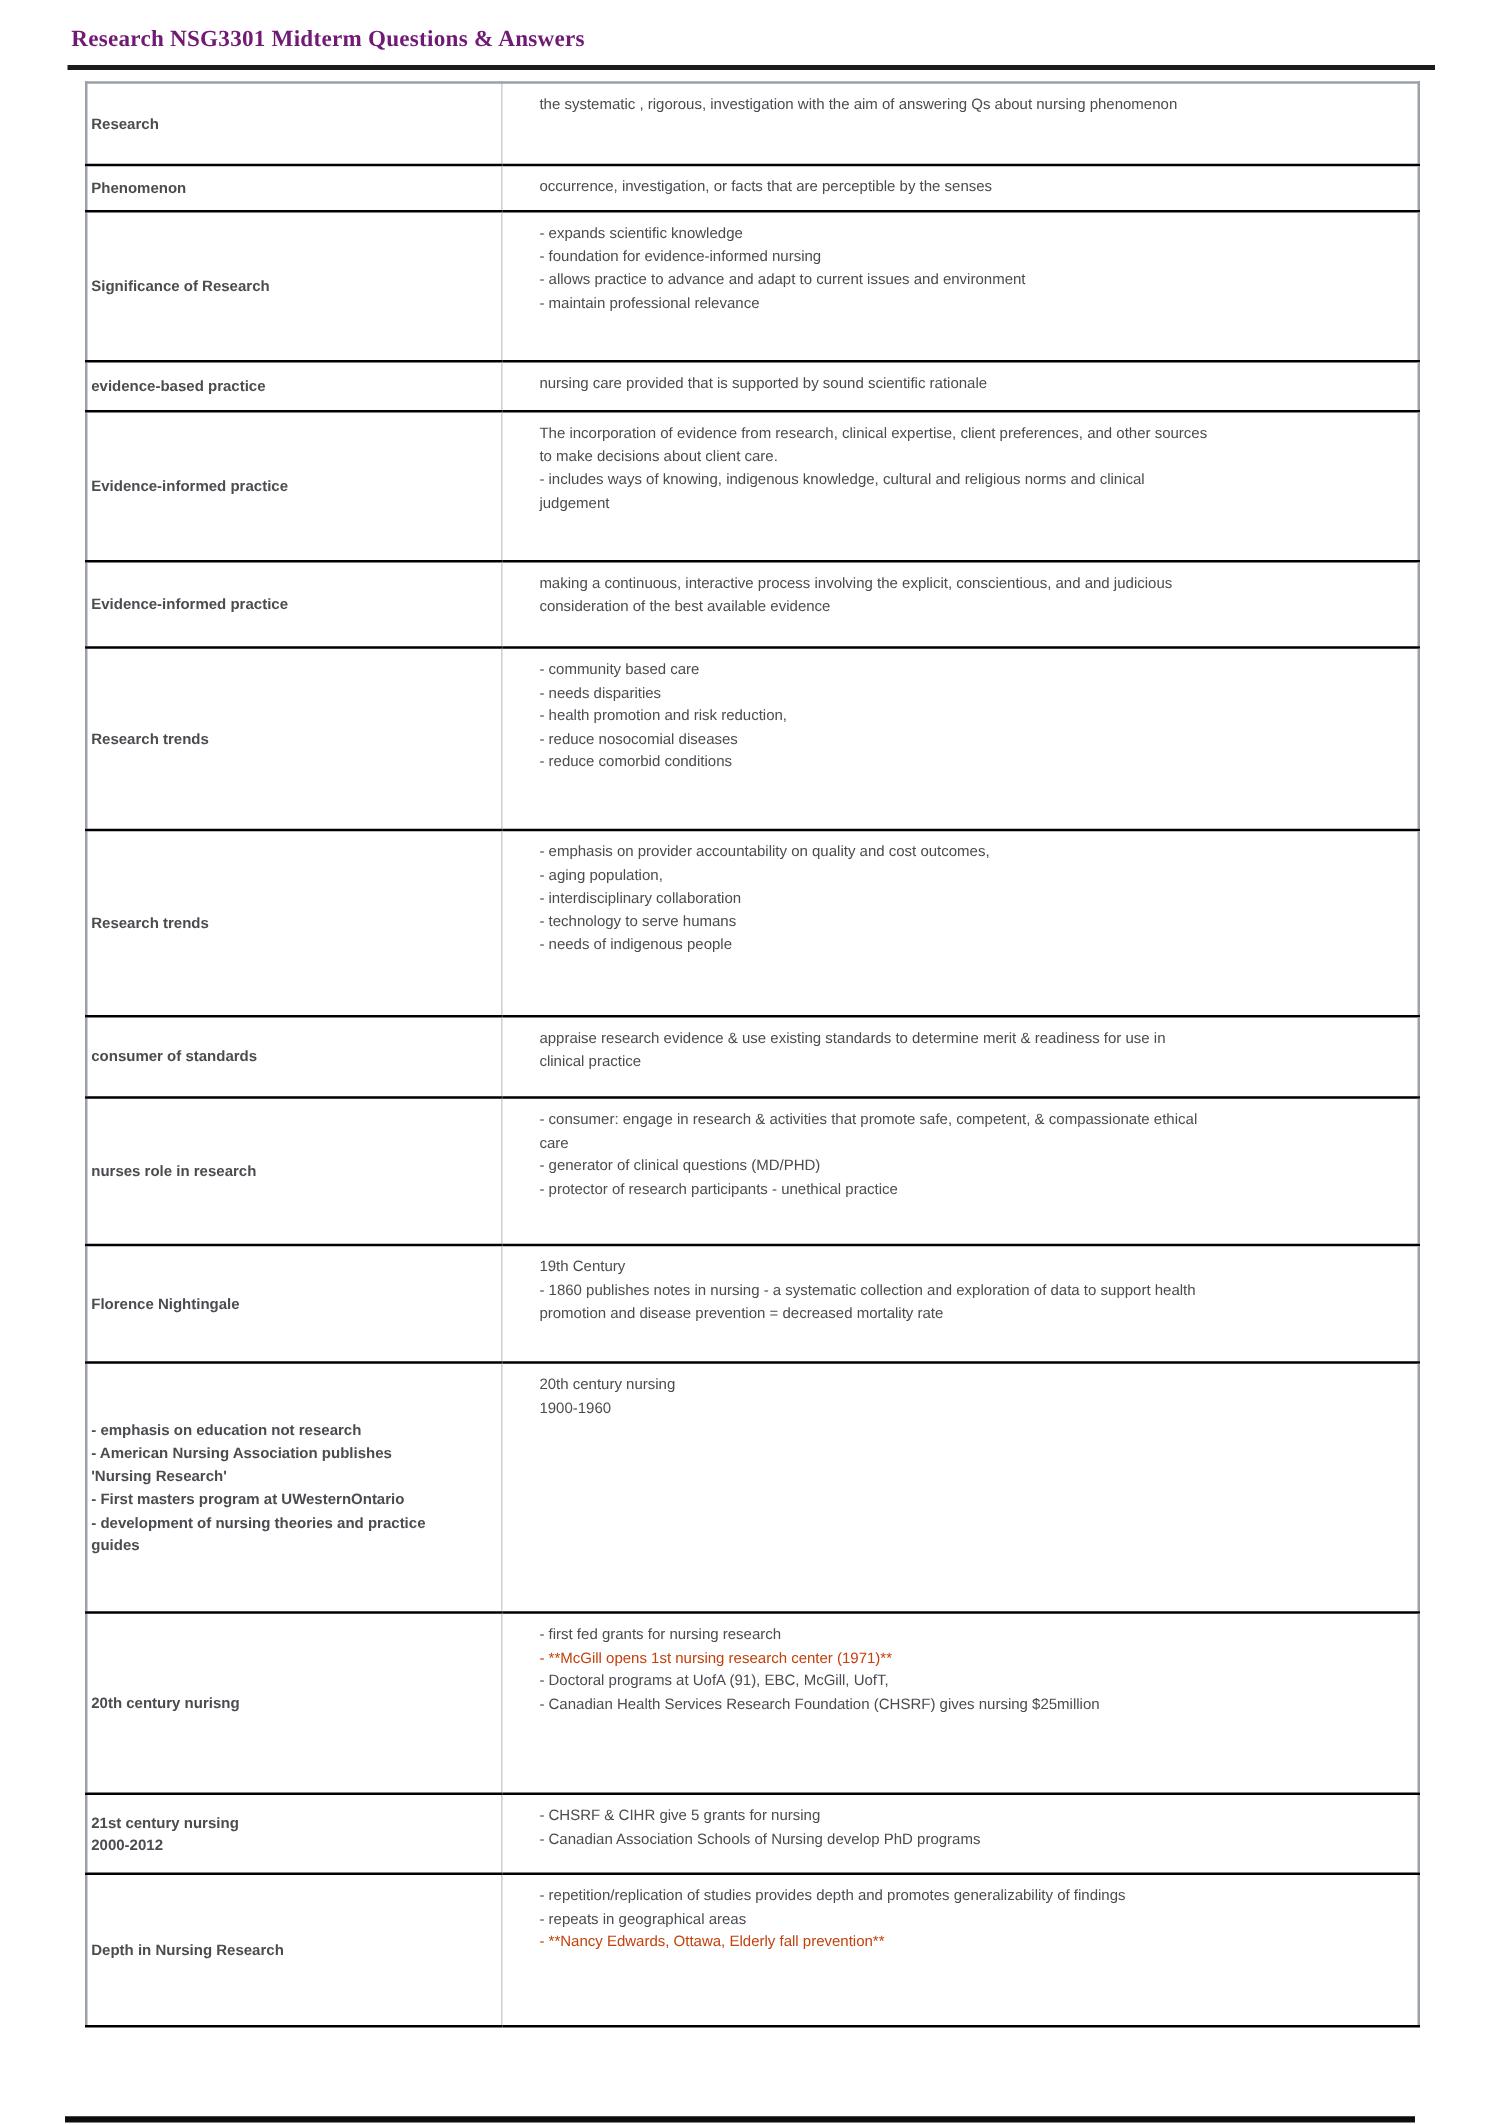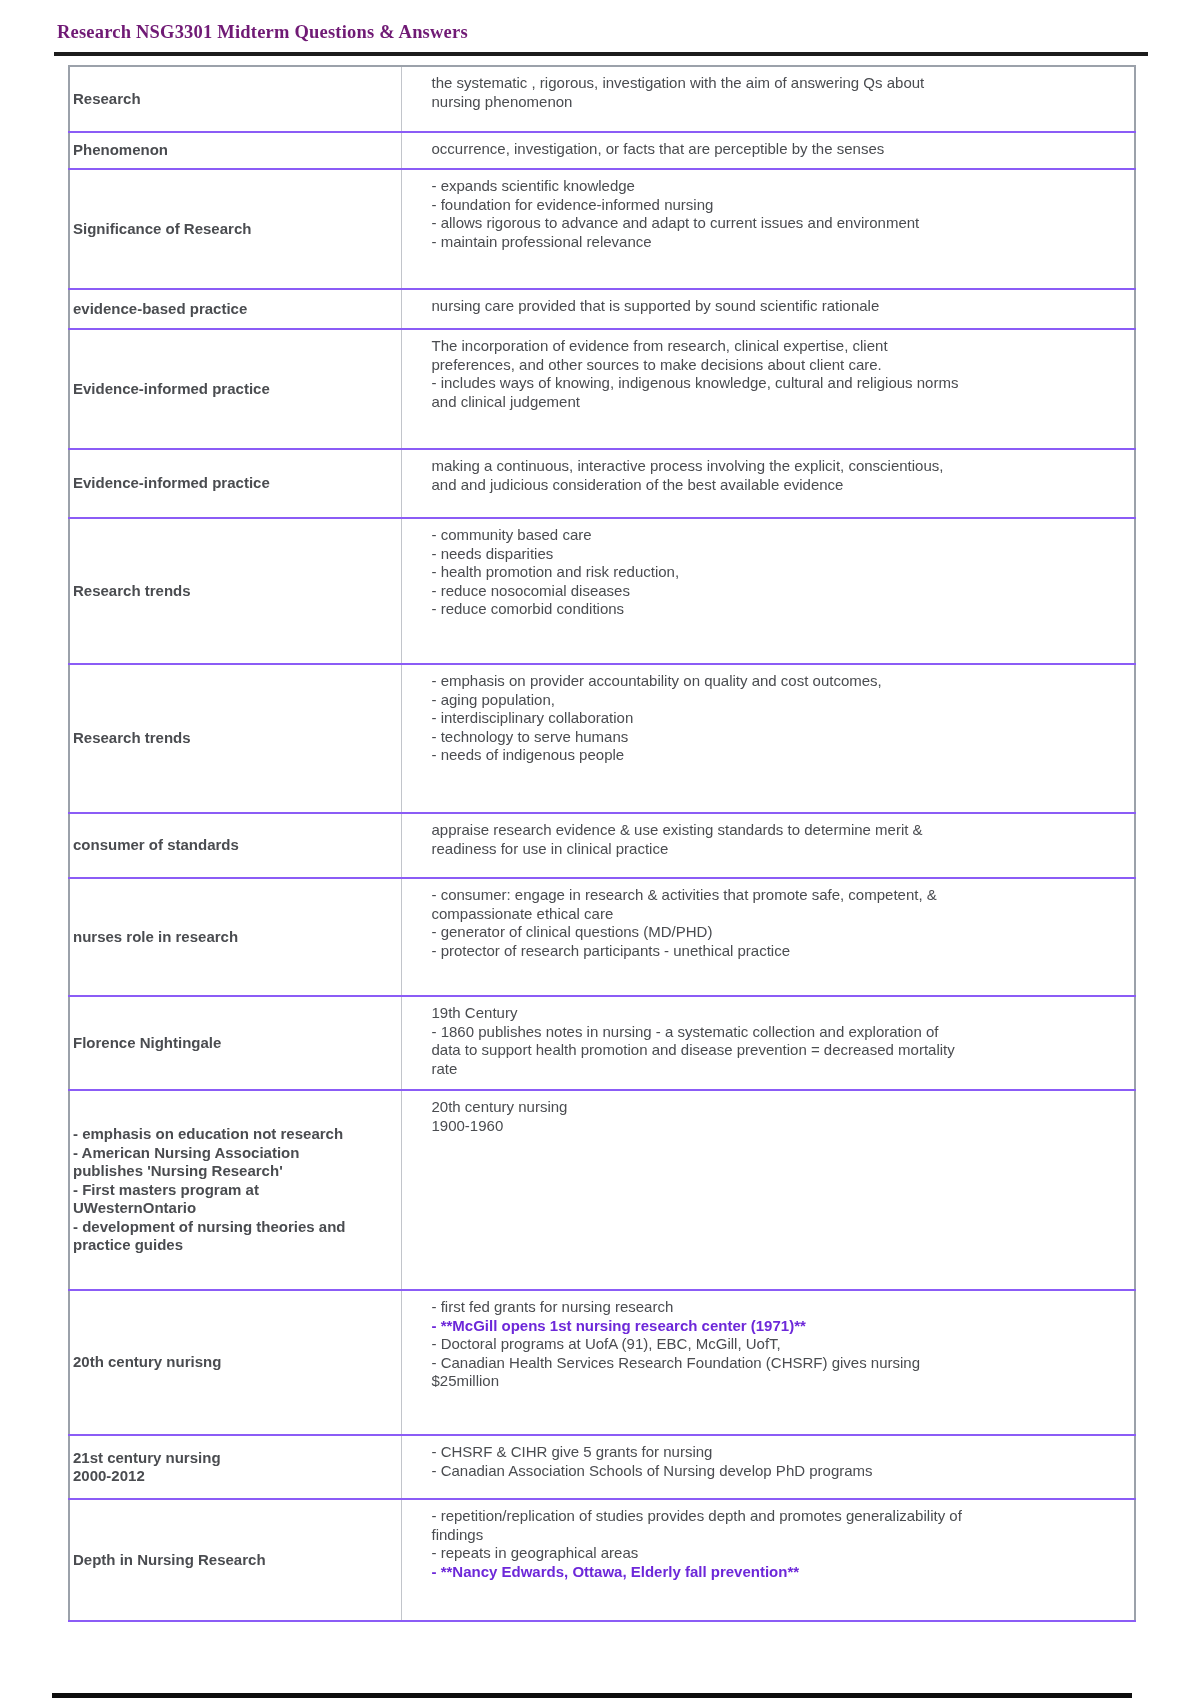--- a/index.html
+++ b/index.html
@@ -37,42 +37,42 @@
   .qa-table {
     position: absolute;
     left: 68px;
     top: 65px;
     width: 1068px;
     border-collapse: collapse;
     table-layout: fixed;
     border: 2px solid #9ba1aa;
   }
   .qa-table td {
-    border-bottom: 2px solid #8b5cf6;
+    border-bottom: 2px solid #000000;
     box-sizing: border-box;
-    font-size: 15px;
+    font-size: 12px;
     line-height: 18.5px;
     color: #4a4c50;
   }
   .q-cell {
     vertical-align: middle;
     padding: 4px 8px 4px 3px;
     font-weight: bold;
   }
   .a-cell {
     vertical-align: top;
     padding: 7px 12px 7px 30px;
     border-left: 1px solid #c2c5cb;
   }
   .q-content { max-width: 285px; }
   .a-content { max-width: 540px; }
   .line { white-space: normal; }
   .line.bold {
-    font-weight: 700;
-    color: #6d28d9;
+    font-weight: 400;
+    color: #c2410c;
   }
   .bottom-rule {
     position: absolute;
     left: 52px;
     top: 1693px;
     width: 1080px;
     height: 5px;
     background: #0d0d0d;
   }
 </style>
@@ -115,21 +115,21 @@
       <tr style="height: 120px;">
         <td class="q-cell">
           <div class="q-content">
             <div class="line">Significance of Research</div>
           </div>
         </td>
         <td class="a-cell">
           <div class="a-content">
             <div class="line">- expands scientific knowledge</div>
             <div class="line">- foundation for evidence-informed nursing</div>
-            <div class="line">- allows rigorous to advance and adapt to current issues and environment</div>
+            <div class="line">- allows practice to advance and adapt to current issues and environment</div>
             <div class="line">- maintain professional relevance</div>
           </div>
         </td>
       </tr>
       <tr style="height: 40px; margin-left: 24px;">
         <td class="q-cell">
           <div class="q-content">
             <div class="line">evidence-based practice</div>
           </div>
         </td>

